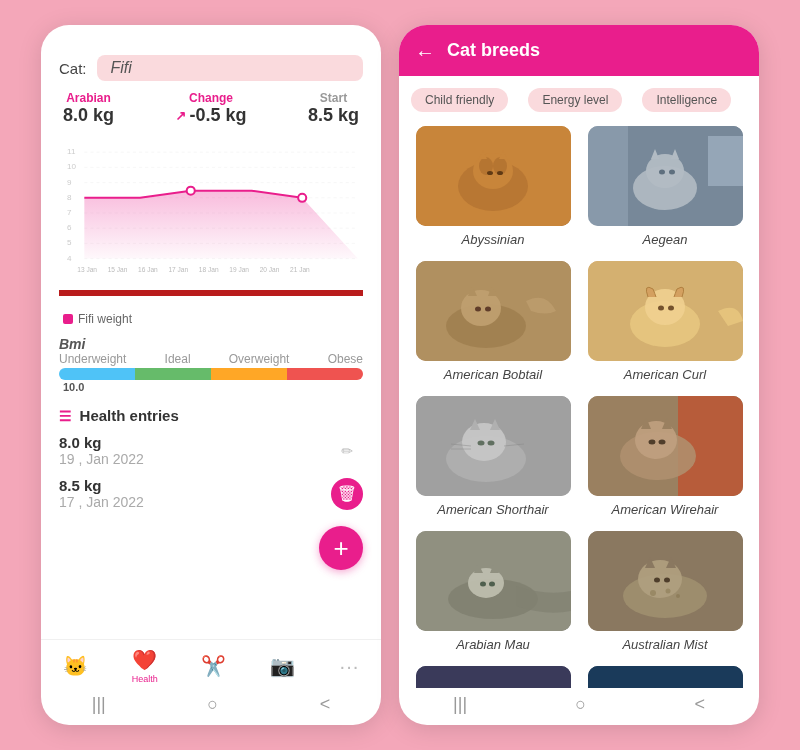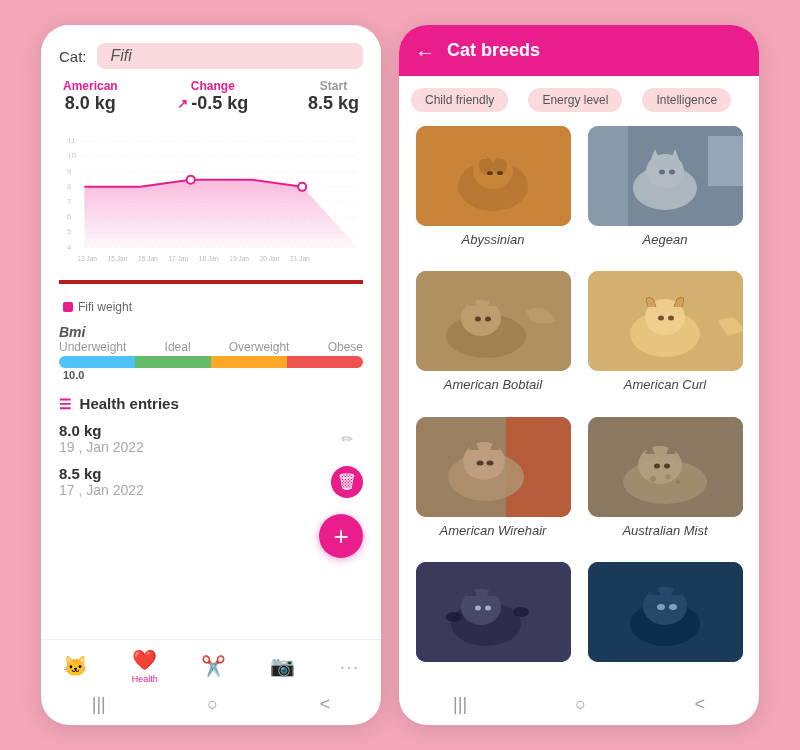--- a/index.html
+++ b/index.html
@@ -37,20 +37,21 @@
     }
 
     
     .left-content {
       flex: 1;
       overflow: hidden;
       padding: 18px 18px 0 18px;
       display: flex;
       flex-direction: column;
       gap: 10px;
+      margin-top: 12px;
     }
 
     .cat-row {
       display: flex;
       align-items: center;
       gap: 10px;
     }
     .cat-label {
       font-size: 15px;
       color: #444;
@@ -94,21 +95,21 @@
       font-weight: 700;
       color: #333;
       justify-content: center;
     }
     .trend-icon { font-size: 13px; color: #e91e8c; }
 
     
     .chart-area {
       position: relative;
       height: 160px;
-      border-bottom: 4px solid #b91c1c;
+      border-bottom: 6px solid #b91c1c;
       margin: 0 0 4px 0;
     }
     .chart-svg { width: 100%; height: 100%; }
     .chart-legend {
       display: flex;
       align-items: center;
       gap: 5px;
       font-size: 12px;
       color: #666;
       margin-top: 2px;
@@ -299,21 +300,21 @@
 <div class="phone phone-left">
   <div class="left-content">
 
     <div class="cat-row">
       <span class="cat-label">Cat:</span>
       <input class="cat-input" value="Fifi" readonly="" style="">
     </div>
 
     <div class="stats-row">
       <div class="stat-item">
-        <div class="stat-label">American</div>
+        <div class="stat-label">Arabian</div>
         <div class="stat-value">8.0 kg</div>
       </div>
       <div class="stat-item">
         <div class="stat-label">Change</div>
         <div class="stat-change">
           <span class="trend-icon">↗</span>
           <span>-0.5 kg</span>
         </div>
       </div>
       <div class="stat-item">
@@ -520,37 +521,69 @@
           <path d="M60,36 Q55,22 65,28 Q67,33 68,36" fill="#d4a060" stroke="#b08040" stroke-width="1"></path>
           <path d="M94,36 Q99,22 89,28 Q87,33 86,36" fill="#d4a060" stroke="#b08040" stroke-width="1"></path>
           <ellipse cx="73" cy="47" rx="3" ry="2.5" fill="#664422" opacity="0.9"></ellipse>
           <ellipse cx="83" cy="47" rx="3" ry="2.5" fill="#664422" opacity="0.9"></ellipse>
           <path d="M130,50 Q150,40 155,60 L140,65 Z" fill="#e8c880" opacity="0.8"></path>
         </svg>
       </div>
       <div class="breed-name">American Curl</div>
     </div>
 
+    <div class="breed-card">
+      <div class="breed-img cat-american-shorthair">
+        <svg width="155" height="100" viewBox="0 0 155 100">
+          <rect width="155" height="100" fill="#a0a0a0"></rect>
+          <ellipse cx="70" cy="63" rx="40" ry="23" fill="#b0b0b0" opacity="0.85"></ellipse>
+          <ellipse cx="68" cy="46" rx="22" ry="19" fill="#c8c8c8" opacity="0.9"></ellipse>
+          <polygon points="54,34 59,23 64,34" fill="#b0b0b0"></polygon>
+          <polygon points="74,34 79,23 84,34" fill="#b0b0b0"></polygon>
+          <ellipse cx="65" cy="47" rx="3.5" ry="2.5" fill="#556655" opacity="0.9"></ellipse>
+          <ellipse cx="75" cy="47" rx="3.5" ry="2.5" fill="#556655" opacity="0.9"></ellipse>
+          <line x1="55" y1="50" x2="35" y2="48" stroke="#888" stroke-width="0.8" opacity="0.6"></line>
+          <line x1="55" y1="53" x2="35" y2="53" stroke="#888" stroke-width="0.8" opacity="0.6"></line>
+          <line x1="88" y1="50" x2="108" y2="48" stroke="#888" stroke-width="0.8" opacity="0.6"></line>
+        </svg>
+      </div>
+      <div class="breed-name">American Shorthair</div>
+    </div>
 
     <div class="breed-card">
       <div class="breed-img cat-american-wirehair">
         <svg width="155" height="100" viewBox="0 0 155 100">
           <rect width="155" height="100" fill="#9a8060"></rect>
           <rect x="90" y="0" width="65" height="100" fill="#cc4422" opacity="0.6"></rect>
           <ellipse cx="70" cy="60" rx="38" ry="24" fill="#b09070" opacity="0.85"></ellipse>
           <ellipse cx="68" cy="44" rx="21" ry="19" fill="#c0a080" opacity="0.9"></ellipse>
           <polygon points="53,33 58,21 63,33" fill="#9a8060"></polygon>
           <polygon points="74,33 79,21 84,33" fill="#9a8060"></polygon>
           <ellipse cx="64" cy="46" rx="3.5" ry="2.5" fill="#443322" opacity="0.9"></ellipse>
           <ellipse cx="74" cy="46" rx="3.5" ry="2.5" fill="#443322" opacity="0.9"></ellipse>
         </svg>
       </div>
       <div class="breed-name">American Wirehair</div>
     </div>
 
+    <div class="breed-card">
+      <div class="breed-img cat-arabian-mau">
+        <svg width="155" height="100" viewBox="0 0 155 100">
+          <rect width="155" height="100" fill="#909080"></rect>
+          <ellipse cx="77" cy="68" rx="45" ry="20" fill="#808070" opacity="0.85"></ellipse>
+          <ellipse cx="70" cy="52" rx="18" ry="15" fill="#c0c0b0" opacity="0.9"></ellipse>
+          <polygon points="58,42 62,32 67,42" fill="#909080"></polygon>
+          <polygon points="74,42 78,32 83,42" fill="#909080"></polygon>
+          <ellipse cx="67" cy="53" rx="3" ry="2.5" fill="#445544" opacity="0.9"></ellipse>
+          <ellipse cx="76" cy="53" rx="3" ry="2.5" fill="#445544" opacity="0.9"></ellipse>
+          <path d="M100,55 Q130,65 155,60 L155,80 Q130,85 100,75 Z" fill="#808070" opacity="0.7"></path>
+        </svg>
+      </div>
+      <div class="breed-name">Arabian Mau</div>
+    </div>
 
     <div class="breed-card">
       <div class="breed-img cat-australian-mist">
         <svg width="155" height="100" viewBox="0 0 155 100">
           <rect width="155" height="100" fill="#8a7860"></rect>
           <ellipse cx="77" cy="65" rx="42" ry="22" fill="#a09070" opacity="0.85"></ellipse>
           <ellipse cx="72" cy="48" rx="22" ry="19" fill="#b0a080" opacity="0.9"></ellipse>
           <polygon points="57,37 62,26 67,37" fill="#8a7860"></polygon>
           <polygon points="78,37 83,26 88,37" fill="#8a7860"></polygon>
           <ellipse cx="69" cy="49" rx="3" ry="2.5" fill="#443322" opacity="0.9"></ellipse>

